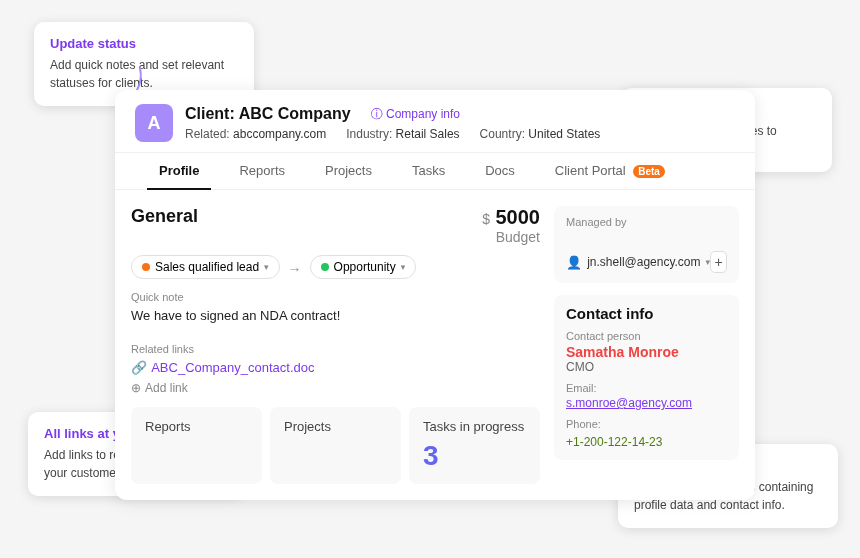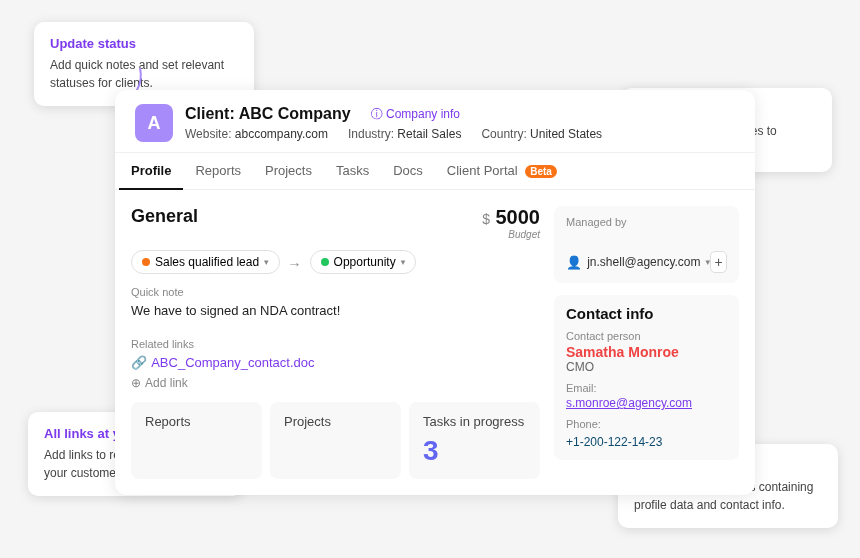--- a/index.html
+++ b/index.html
@@ -87,22 +87,22 @@
       gap: 20px;
       margin-top: 4px;
       font-size: 12px;
       color: #555;
     }
     .header-meta span { color: #555; }
 
     
     .card-tabs {
       display: flex;
-      gap: 0;
-      padding: 0 4px;
+      gap: 16px;
+      padding: 0 32px;
       border-bottom: 1px solid #eee;
     }
     .tab {
       padding: 10px 12px;
       font-size: 13px;
       color: #666;
       cursor: pointer;
       border-bottom: 2px solid transparent;
       margin-bottom: -1px;
     }
@@ -146,23 +146,22 @@
     }
     .budget-area {
       text-align: right;
     }
     .budget-amount {
       font-size: 20px;
       font-weight: 700;
       color: #111;
     }
     .budget-label {
-      font-size: 10px;
+      font-size: 14px;
       color: #888;
-      font-style: italic;
     }
     .dollar-sign {
       font-size: 14px;
       color: #888;
       margin-right: 1px;
     }
 
     .section-label {
       font-size: 11px;
       color: #888;
@@ -291,21 +290,21 @@
       background: #f9f9f9;
       border-radius: 8px;
       padding: 10px 12px;
     }
     .contact-info-title { font-size: 15px; font-weight: 700; color: #111; margin-bottom: 8px; }
     .contact-person-label { font-size: 11px; color: #888; margin-bottom: 2px; }
     .contact-name { font-size: 14px; font-weight: 600; color: #ef4444; }
     .contact-role { font-size: 12px; color: #666; margin-bottom: 8px; }
     .contact-field-label { font-size: 11px; color: #888; margin-bottom: 2px; }
     .contact-link { color: #7c3aed; font-size: 12px; margin-bottom: 8px; display: block; }
-    .contact-phone { color: #0c4a6e; font-size: 12px; }
+    .contact-phone { color: #4d7c0f; font-size: 12px; }
   </style>
 </head>
 <body>
 
 <div class="tooltip-box" style="top:22px;left:34px;">
   <div class="tooltip-title">Update status</div>
   <div class="tooltip-text">Add quick notes and set relevant statuses for clients.</div>
 </div>
 
 <div class="tooltip-box" style="top:88px;right:28px;max-width:210px;">
@@ -346,21 +345,21 @@
 <div class="main-card">
 
   <div class="card-header">
     <div class="client-avatar">A</div>
     <div>
       <div style="display:flex;align-items:center;gap:12px;">
         <span class="client-name">Client: ABC Company</span>
         <span class="company-info-link">ⓘ Company info</span>
       </div>
       <div class="header-meta">
-        <span><span>Website:</span> <span style="color:#333;">abccompany.com</span></span>
+        <span><span>Related:</span> <span style="color:#333;">abccompany.com</span></span>
         <span><span>Industry:</span> <span style="color:#333;">Retail Sales</span></span>
         <span><span>Country:</span> <span style="color:#333;">United States</span></span>
       </div>
     </div>
   </div>
 
   <div class="card-tabs">
     <div class="tab active">Profile</div>
     <div class="tab">Reports</div>
     <div class="tab">Projects</div>

